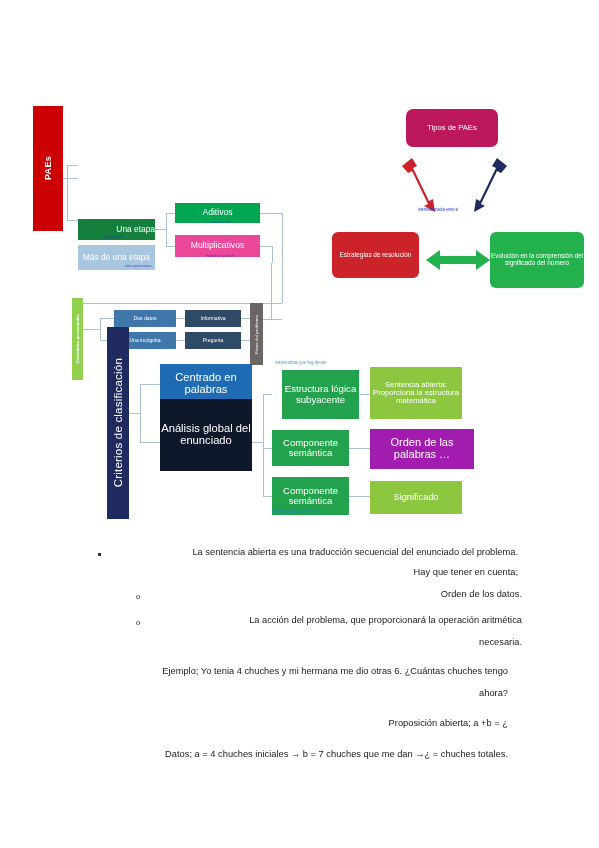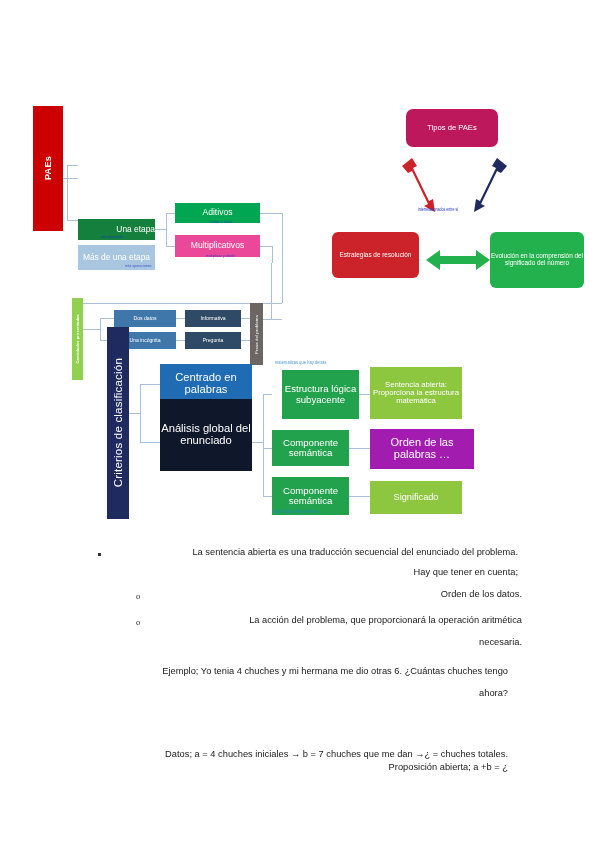--- a/index.html
+++ b/index.html
@@ -307,18 +307,18 @@
     <div class="circ" style="left:136px; top:43px;">o</div>
     <div class="para lvl2" style="top:42px;">Orden de los datos.</div>
 
     <div class="circ" style="left:136px; top:69px;">o</div>
     <div class="para lvl2" style="top:68px;">La acción del problema, que proporcionará la operación aritmética</div>
     <div class="para lvl2" style="top:90px;">necesaria.</div>
 
     <div class="para ptxt" style="top:119px;">Ejemplo; Yo tenia 4 chuches y mi hermana me dio otras 6. ¿Cuántas chuches tengo</div>
     <div class="para ptxt" style="top:141px;">ahora?</div>
 
-    <div class="para ptxt" style="top:171px;margin-top:44px;">Proposición abierta; a +b = ¿</div>
+    <div class="para ptxt" style="top:171px;">Proposición abierta; a +b = ¿</div>
 
     <div class="para ptxt" style="top:202px;">Datos; a = 4 chuches iniciales  → b = 7 chuches que me dan →¿ = chuches totales.</div>
   </div>
 
 </div>
 
 </body></html>

